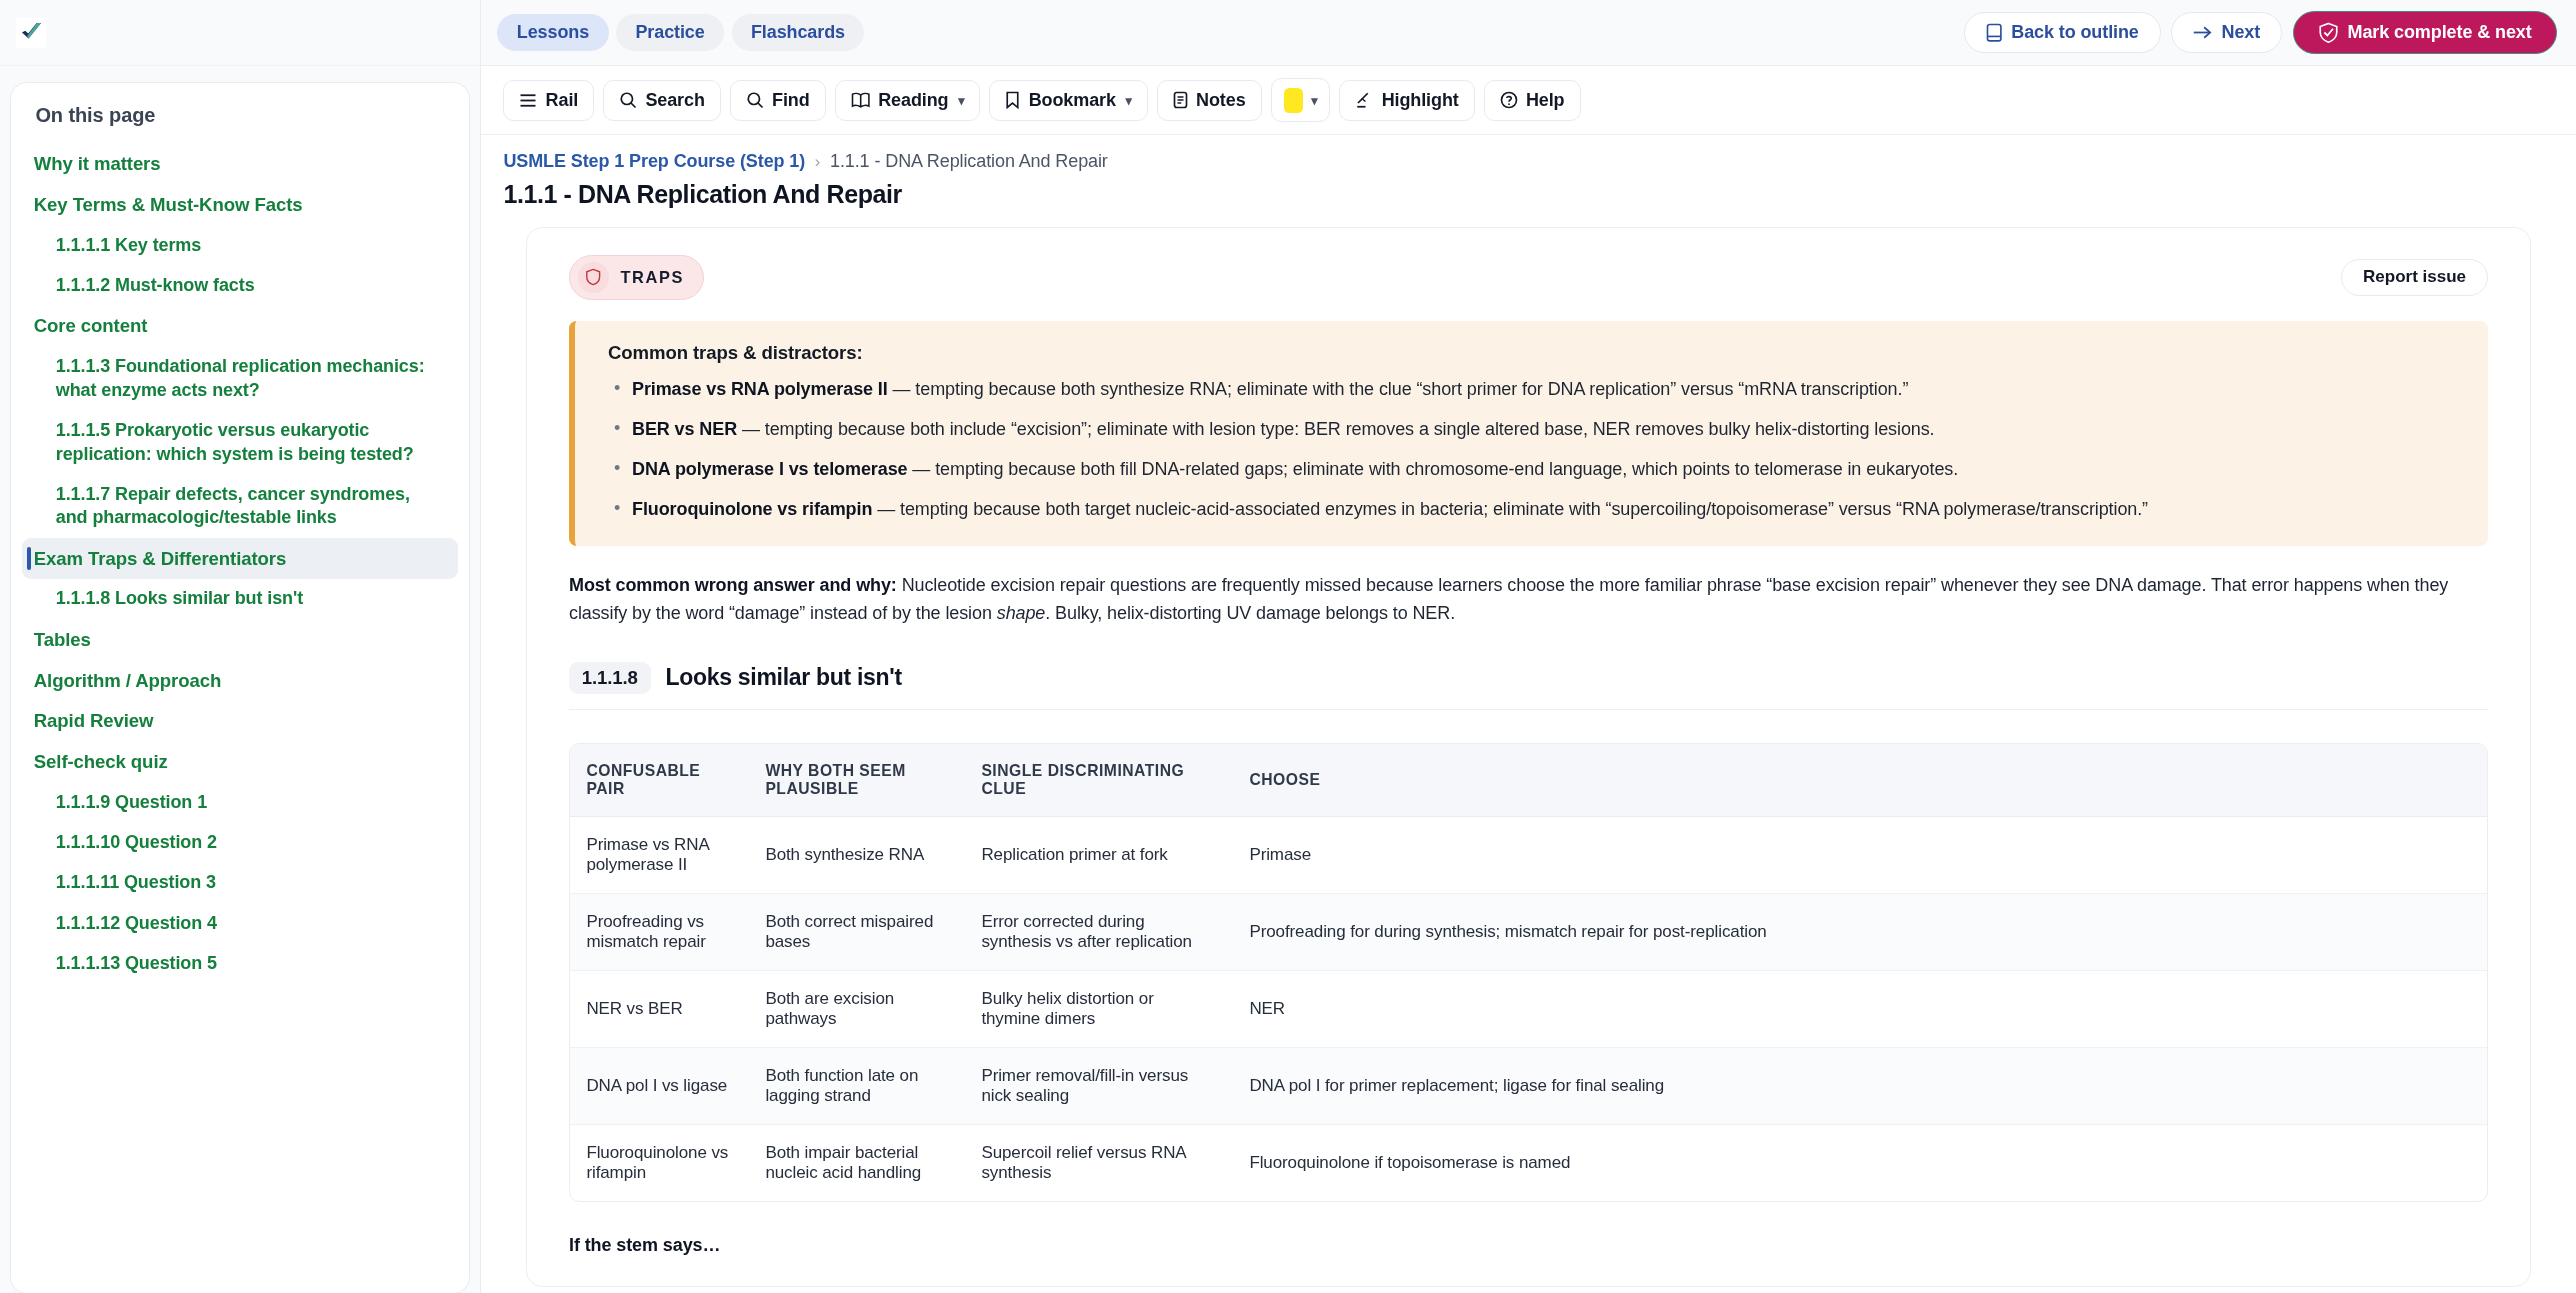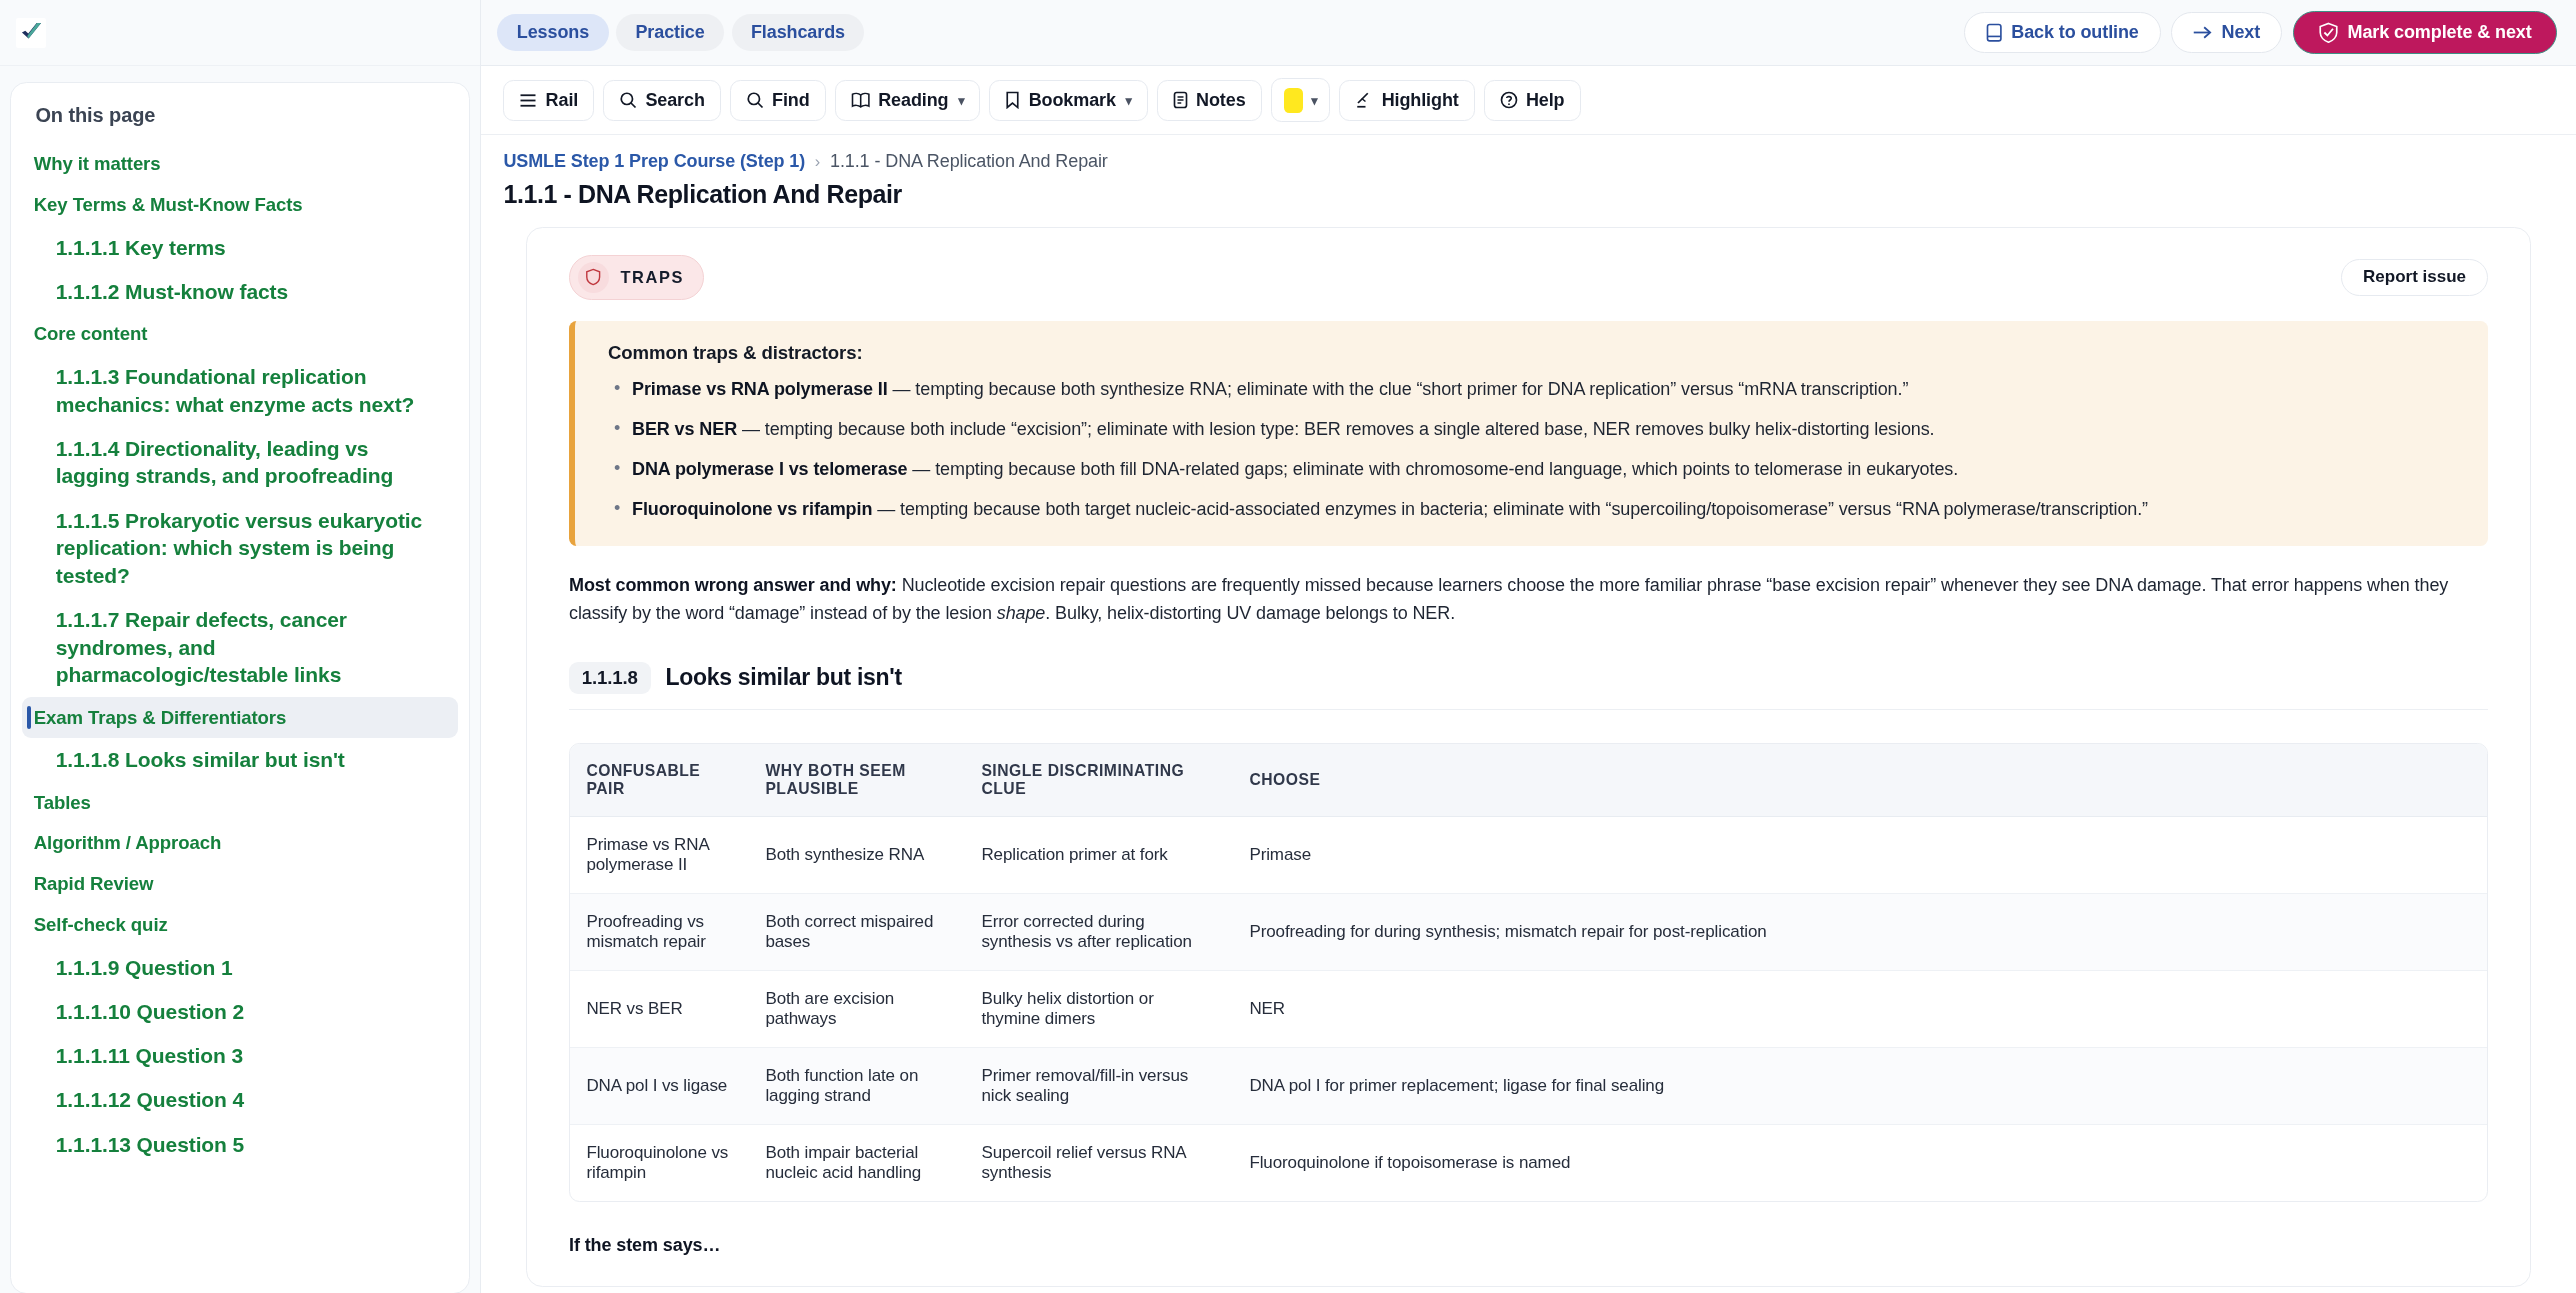--- a/index.html
+++ b/index.html
@@ -59,21 +59,21 @@
     position: relative;
     font-size: 18.6px;
     line-height: 1.32;
     color: #15803d;
     font-weight: 700;
     padding: 8.2px 12px;
     border-radius: 9px;
     text-decoration: none;
     letter-spacing: -0.1px;
   }
-  .toc-item.lvl2 { padding-left: 34px; font-size: 21px; }
+  .toc-item.lvl2 { padding-left: 34px; font-size: 18px; }
   .toc-item.active {
     background: #eceff4;
     font-weight: 700;
   }
   .toc-item.active::before {
     content: "";
     position: absolute;
     left: 5.2px; top: 9px; bottom: 9px;
     width: 3.7px; border-radius: 2.2px;
     background: #2b58a8;
@@ -303,21 +303,20 @@
 
       <div class="toc-card">
         <div class="toc-title">On this page</div>
         <nav class="toc-list" id="toc-list">
             <a href="#" class="toc-item"><span>Why it matters</span></a>
             <a href="#" class="toc-item"><span>Key Terms &amp; Must-Know Facts</span></a>
             <a href="#" class="toc-item lvl2"><span>1.1.1.1 Key terms</span></a>
             <a href="#" class="toc-item lvl2"><span>1.1.1.2 Must-know facts</span></a>
             <a href="#" class="toc-item"><span>Core content</span></a>
             <a href="#" class="toc-item lvl2"><span>1.1.1.3 Foundational replication mechanics: what enzyme acts next?</span></a>
-            <a href="#" class="toc-item lvl2"><span>1.1.1.4 Directionality, leading vs lagging strands, and proofreading</span></a>
             <a href="#" class="toc-item lvl2"><span>1.1.1.5 Prokaryotic versus eukaryotic replication: which system is being tested?</span></a>
             <a href="#" class="toc-item lvl2"><span>1.1.1.7 Repair defects, cancer syndromes, and pharmacologic/testable links</span></a>
             <a href="#" class="toc-item active"><span>Exam Traps &amp; Differentiators</span></a>
             <a href="#" class="toc-item lvl2"><span>1.1.1.8 Looks similar but isn't</span></a>
             <a href="#" class="toc-item"><span>Tables</span></a>
             <a href="#" class="toc-item"><span>Algorithm / Approach</span></a>
             <a href="#" class="toc-item"><span>Rapid Review</span></a>
             <a href="#" class="toc-item"><span>Self-check quiz</span></a>
             <a href="#" class="toc-item lvl2"><span>1.1.1.9 Question 1</span></a>
             <a href="#" class="toc-item lvl2"><span>1.1.1.10 Question 2</span></a>

